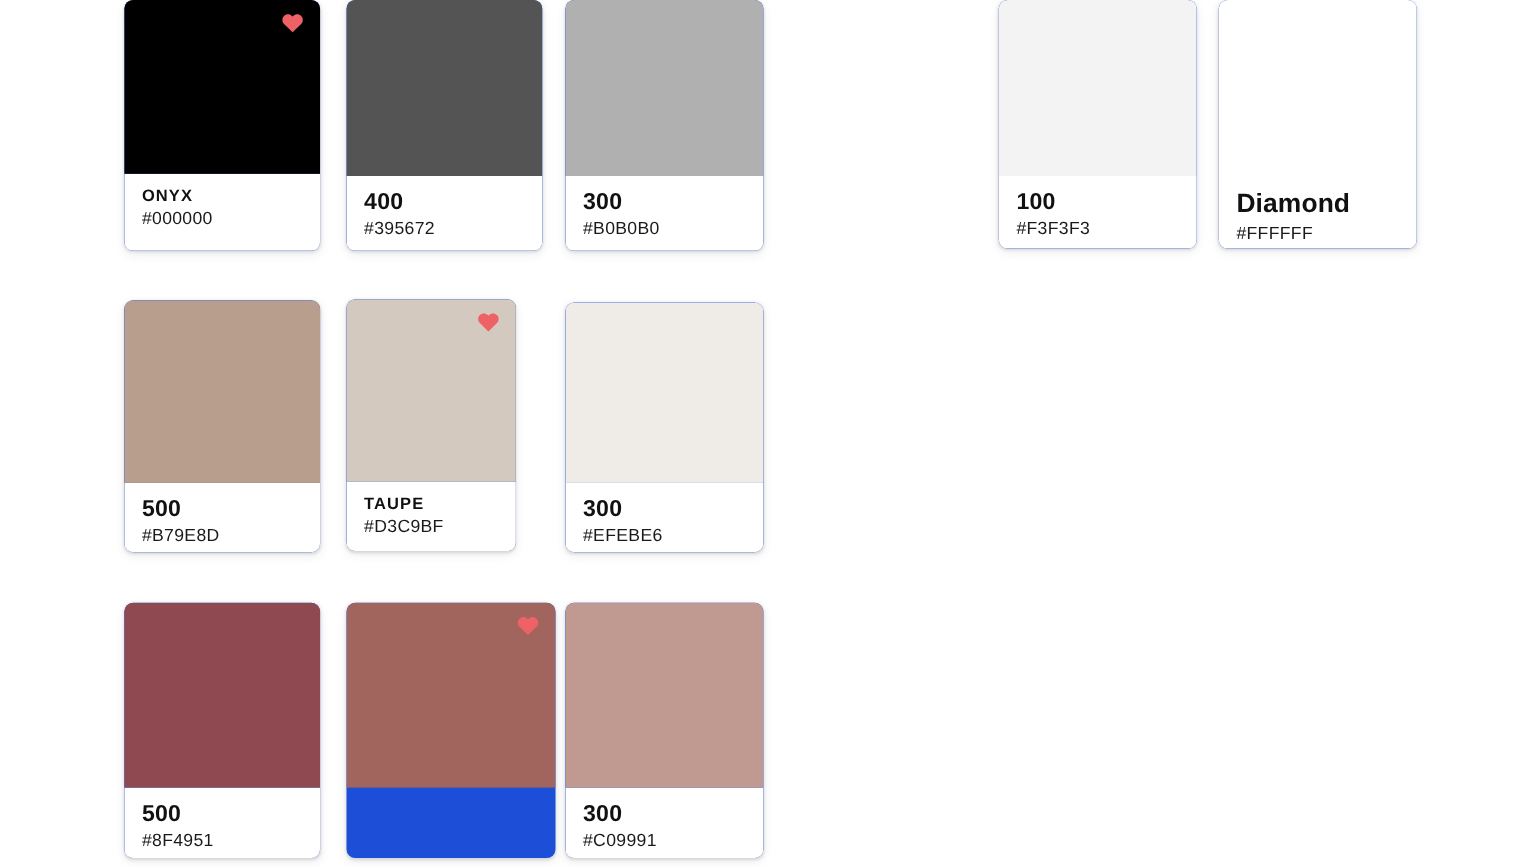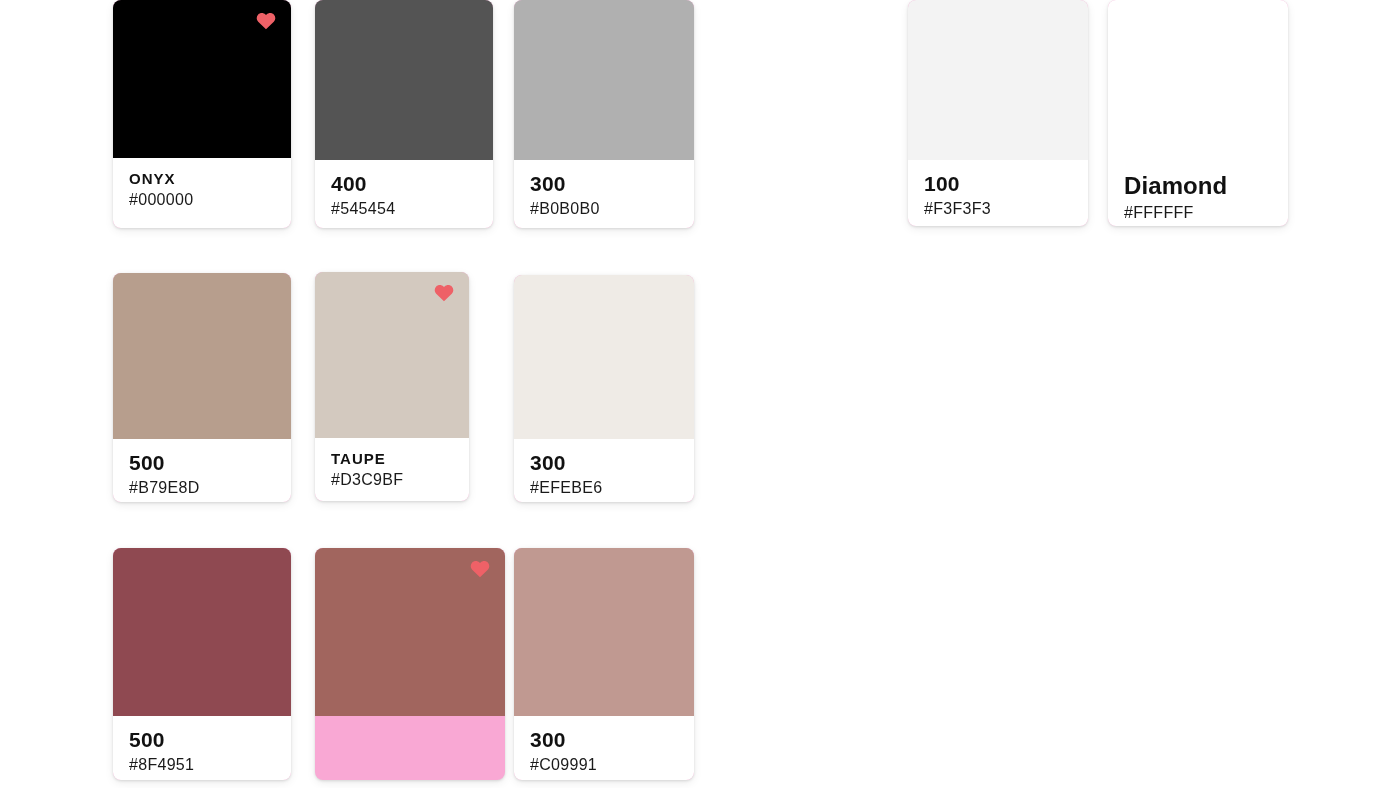--- a/index.html
+++ b/index.html
@@ -29,21 +29,21 @@
     width: 1400px;
     display: block;
   }
   #row-neutral { top: 0px; height: 240px; }
   #row-taupe   { top: 265px; height: 240px; }
   #row-brown   { top: 540px; height: 248px; }
 
   
   .swatch-card {
     position: absolute;
-    background: #f9a8d4;
+    background: #1d4ed8;
     border-radius: 8px;
     box-shadow: 0 1px 3px rgba(0,0,0,0.13), 0 3px 10px rgba(0,0,0,0.07);
     overflow: hidden;
     display: flex;
     flex-direction: column;
   }
 
   
   .swatch-chip {
     position: relative;
@@ -118,21 +118,21 @@
         </div>
         <div class="swatch-meta">
           <div class="swatch-name">ONYX</div>
           <div class="swatch-hex">#000000</div>
         </div>
       </div>
       <div class="swatch-card" data-label-style="numeric" style="left: 315px; top: 0px; width: 178px; height: 228px;">
         <div class="swatch-chip" style="height: 160px; background: rgb(84, 84, 84);"></div>
         <div class="swatch-meta">
           <div class="swatch-name">400</div>
-          <div class="swatch-hex">#545454</div>
+          <div class="swatch-hex">#395672</div>
         </div>
       </div>
       <div class="swatch-card" data-label-style="numeric" style="left: 514px; top: 0px; width: 180px; height: 228px;">
         <div class="swatch-chip" style="height: 160px; background: rgb(176, 176, 176);"></div>
         <div class="swatch-meta">
           <div class="swatch-name">300</div>
           <div class="swatch-hex">#B0B0B0</div>
         </div>
       </div>
       <div class="swatch-card" data-label-style="numeric" style="left: 908px; top: 0px; width: 180px; height: 226px;">

